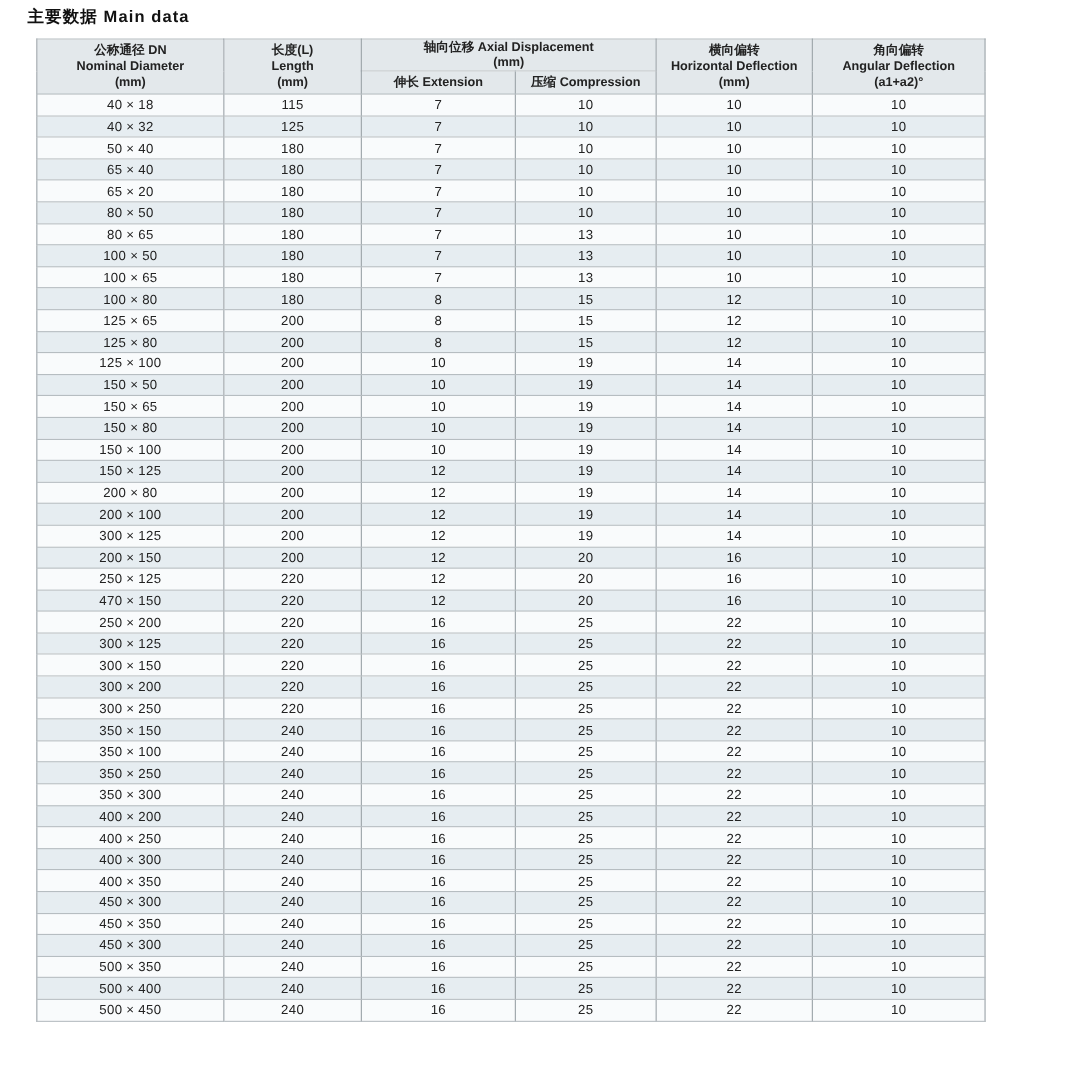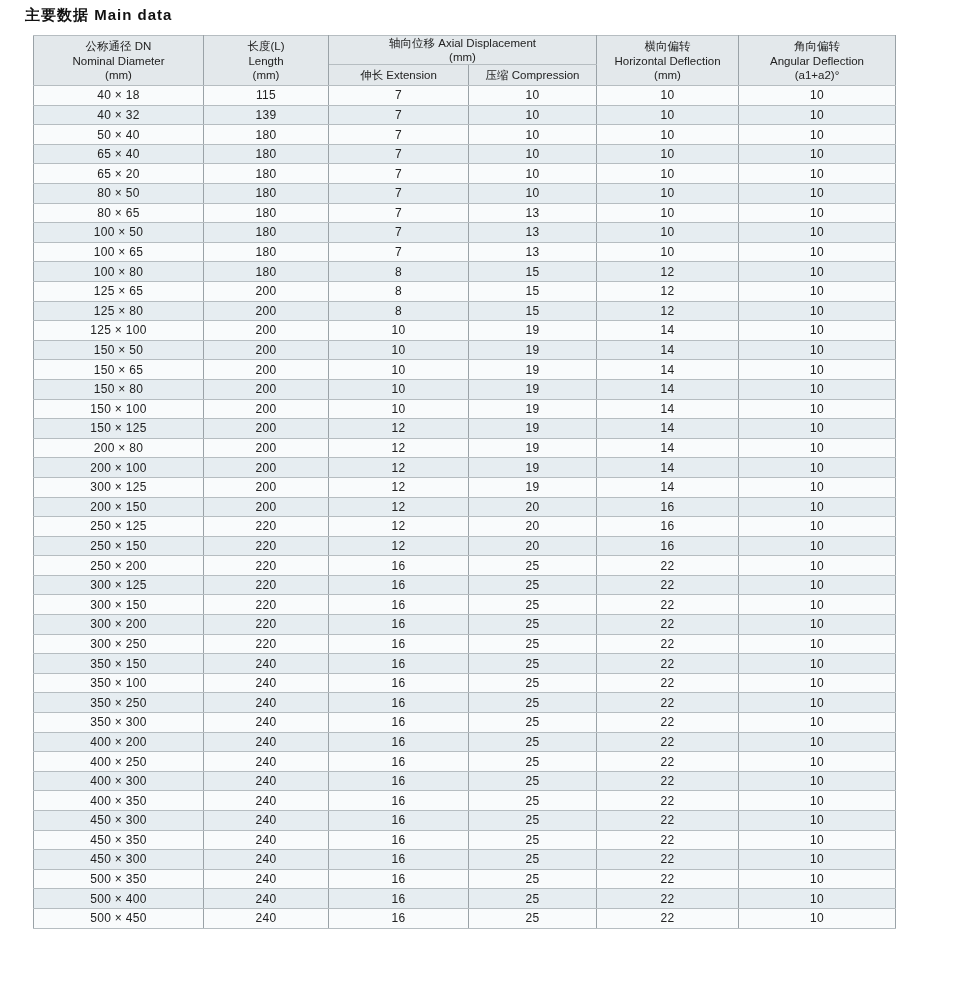--- a/index.html
+++ b/index.html
@@ -36,21 +36,21 @@
     border-right: 1px solid #9aa2a7;
     border-top: 1px solid #b6bdc1;
     border-bottom: 1px solid #b6bdc1;
     text-align: center;
     vertical-align: middle;
     padding: 0;
     overflow: hidden;
   }
   thead th {
     background: #e3e8eb;
-    font-weight: normal;
+    font-weight: bold;
     font-size: 11.5px;
     line-height: 1.22;
     color: #222;
     padding: 2px 1px;
   }
   thead tr.sub-row th { height: 21px; }
   tbody td {
     height: 19.6px;
     font-size: 12px;
     color: #222;
@@ -112,21 +112,21 @@
         <tr>
           <td>40 × 18</td>
           <td>115</td>
           <td>7</td>
           <td>10</td>
           <td>10</td>
           <td>10</td>
         </tr>
         <tr>
           <td>40 × 32</td>
-          <td>139</td>
+          <td>125</td>
           <td>7</td>
           <td>10</td>
           <td>10</td>
           <td>10</td>
         </tr>
         <tr>
           <td>50 × 40</td>
           <td>180</td>
           <td>7</td>
           <td>10</td>
@@ -287,21 +287,21 @@
         </tr>
         <tr>
           <td>250 × 125</td>
           <td>220</td>
           <td>12</td>
           <td>20</td>
           <td>16</td>
           <td>10</td>
         </tr>
         <tr>
-          <td>250 × 150</td>
+          <td>470 × 150</td>
           <td>220</td>
           <td>12</td>
           <td>20</td>
           <td>16</td>
           <td>10</td>
         </tr>
         <tr>
           <td>250 × 200</td>
           <td>220</td>
           <td>16</td>

